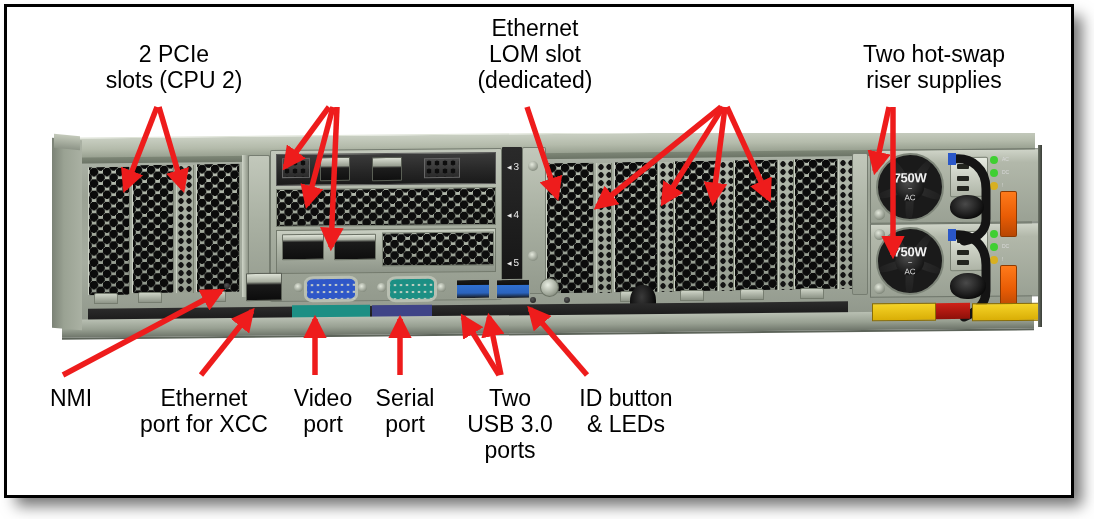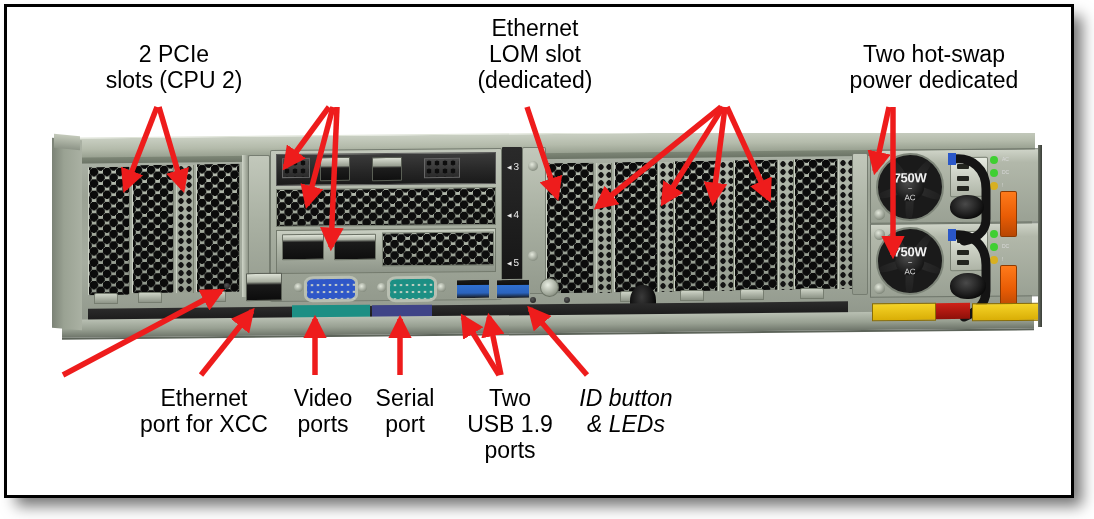--- a/index.html
+++ b/index.html
@@ -314,32 +314,33 @@
 <div id="root">
   <div id="frame">
     <div id="canvas">
 
       <div class="caption" style="left:72px;top:34px;width:190px;">2 PCIe
 slots (CPU 2)</div>
       <div class="caption" style="left:440px;top:8px;width:176px;">Ethernet
 LOM slot
 (dedicated)</div>
       <div class="caption" style="left:818px;top:34px;width:218px;">Two hot-swap
-power dedicated</div>
-
+riser supplies</div>
+
+      <div class="caption" style="left:6px;top:378px;width:116px;">NMI</div>
       <div class="caption" style="left:114px;top:378px;width:166px;">Ethernet
 port for XCC</div>
       <div class="caption" style="left:270px;top:378px;width:92px;">Video
-ports</div>
+port</div>
       <div class="caption" style="left:352px;top:378px;width:92px;">Serial
 port</div>
       <div class="caption" style="left:440px;top:378px;width:126px;">Two
-USB 1.9
+USB 3.0
 ports</div>
-      <div class="caption" style="left:552px;top:378px;width:134px;font-style:italic;">ID button
+      <div class="caption" style="left:552px;top:378px;width:134px;">ID button
 &amp; LEDs</div>
 
       <div id="photo">
 
         <div class="ph" id="lid"></div>
         <div class="ph" id="lidlip"></div>
         <div class="ph" id="body"></div>
 
         <div class="ph slot" style="left:36px;top:34px;width:40px;height:128px;"></div>
         <div class="ph slot" style="left:80px;top:32px;width:40px;height:128px;"></div>

